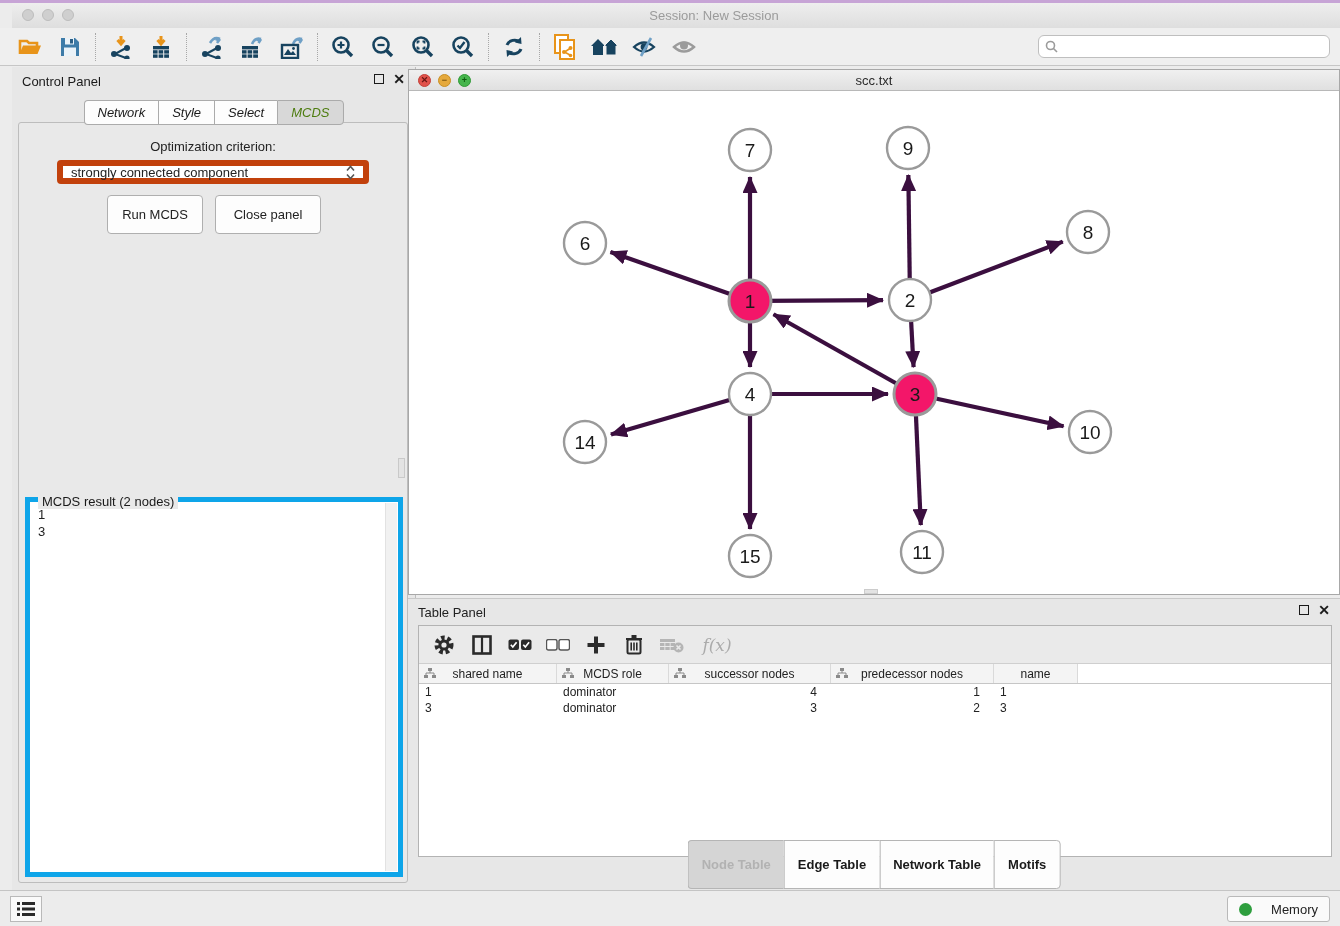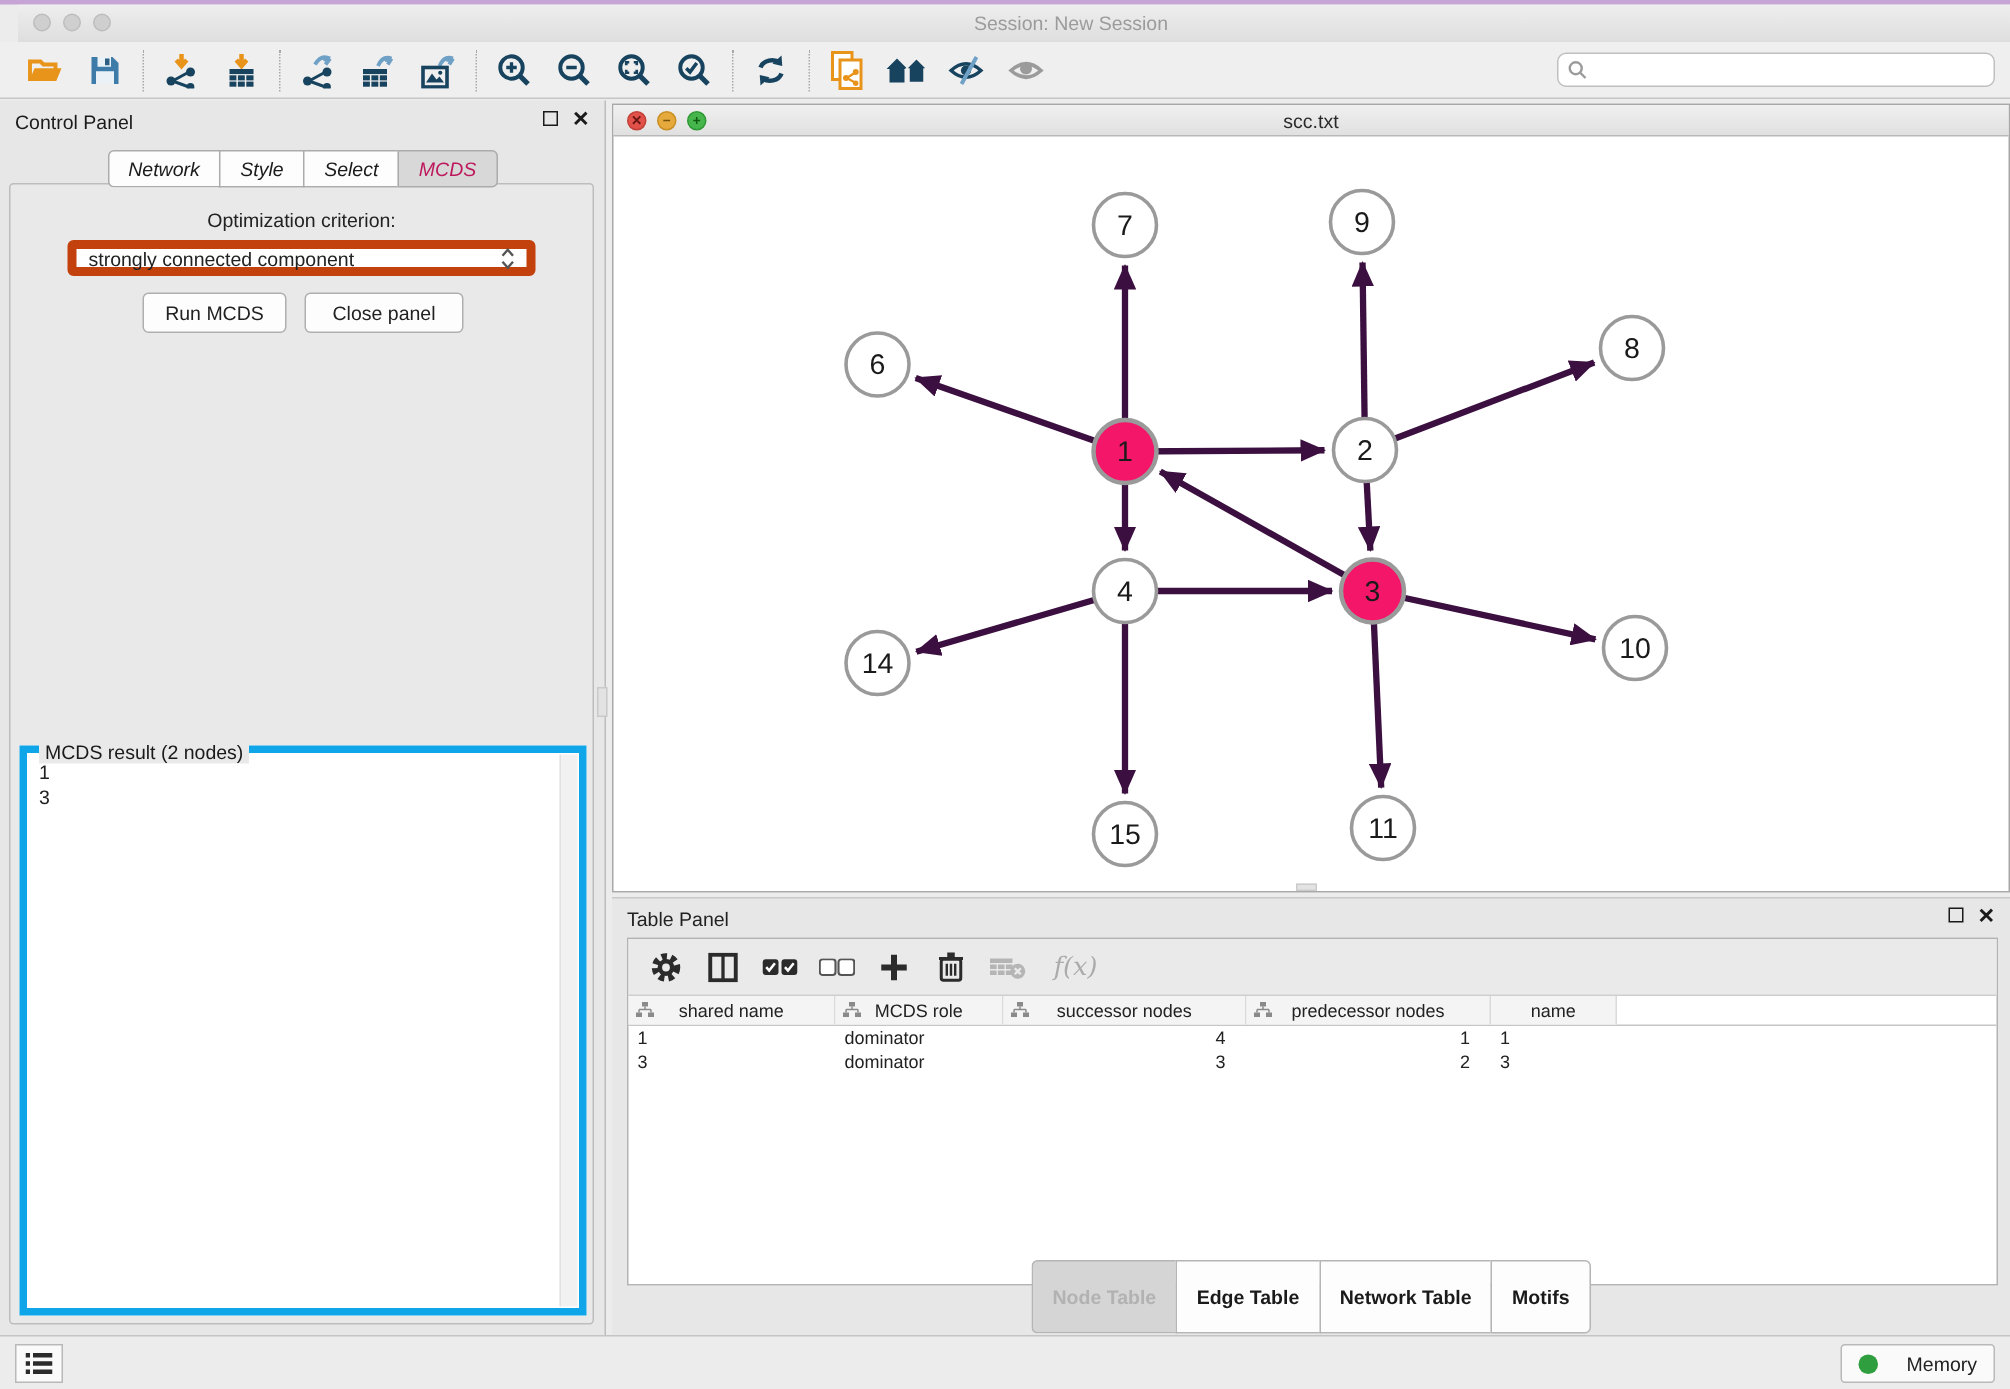--- a/index.html
+++ b/index.html
@@ -17,40 +17,40 @@
   .title-text { position:absolute; width:100%; top:5px; text-align:center; font-size:13px; color:#9B9B9B; }
   
   .toolbar { position:absolute; left:0; top:25px; width:100%; height:38px;
     background:#EFEFEF; border-bottom:1px solid #C6C6C6; display:flex; align-items:center; padding:0 10px; }
   .tb-btn { width:40px; height:32px; display:flex; align-items:center; justify-content:center; flex:0 0 auto; }
   .tb-sep { width:0; height:28px; border-left:1px dotted #A8A8A8; margin:0 5px; flex:0 0 auto; }
   .search-box { margin-left:auto; width:292px; height:23px; background:#fff; border:1px solid #BFBFBF;
     border-radius:6px; display:flex; align-items:center; padding:0 6px; gap:5px; }
   .search-box input { border:none; outline:none; flex:1; font-size:12px; font-family:"Liberation Sans",sans-serif; background:transparent; }
   
-  .control-panel { position:absolute; left:0; top:64px; width:404px; height:826px; background:#E7E7E7;
+  .control-panel { position:absolute; left:12px; top:64px; width:404px; height:826px; background:#E7E7E7;
     border-right:1px solid #BDBDBD; }
   .cp-header { position:relative; height:28px; }
   .cp-title { position:absolute; left:10px; top:7px; font-size:13px; color:#1A1A1A; }
   .win-icons { position:absolute; right:10px; top:7px; display:flex; gap:9px; align-items:center; }
   .float-box { width:10px; height:10px; border:1.5px solid #1A1A1A; display:inline-block; }
   .close-x { font-size:14px; font-weight:bold; color:#1A1A1A; line-height:10px; }
   .cp-tabs { position:absolute; top:33px; left:50%; transform:translateX(-50%); display:flex; z-index:2;font-style:italic; }
   .cp-tab { padding:4px 13px; font-size:13px; background:#FDFDFD; border:1px solid #ABABAB; border-right:none;
     color:#1A1A1A; white-space:nowrap; }
   .cp-tab:first-child { border-radius:4px 0 0 4px; }
   .cp-tab:last-child { border-right:1px solid #ABABAB; border-radius:0 4px 4px 0; }
-  .cp-tab.active { background:#D8D8D8; color:#be185d; }
+  .cp-tab.active { background:#D8D8D8; color:#4d7c0f; }
   .cp-body { position:absolute; left:6px; top:55px; width:390px; height:761px; background:#E9E9E9;
     border:1px solid #BDBDBD; border-radius:3px; }
   .opt-label { position:absolute; top:16px; width:100%; text-align:center; font-size:13px; }
   .dropdown { position:absolute; left:38px; top:37px; width:312px; height:24px; background:#fff;
     border:6px solid #c2410c; border-radius:4px; display:flex; align-items:center; padding:0 8px; font-size:13px; }
   .dropdown .dd-value { flex:1; }
-  .btn { position:absolute; height:27px; background:#FDFDFD; border:1px solid #AFAFAF; border-radius:4px;
+  .btn { position:absolute; height:39px; background:#FDFDFD; border:1px solid #AFAFAF; border-radius:4px;
     font-size:13px; display:flex; align-items:center; justify-content:center; }
   .run-btn { left:88px; top:72px; width:96px; }
   .closep-btn { left:196px; top:72px; width:106px; }
   .result-group { position:absolute; left:6px; top:374px; width:378px; height:380px; border:5px solid #0ea5e9;
     background:#fff; }
   .result-legend { position:absolute; top:-8px; left:8px; background:#E9E9E9; padding:0 4px; font-size:13px; color:#1A1A1A; }
   .result-text { position:absolute; left:2px; top:4px; right:14px; bottom:2px; font-size:13px; line-height:17px;
     padding-left:6px; white-space:pre; overflow:hidden; }
   .result-scroll { position:absolute; right:1px; top:1px; width:12px; bottom:1px; background:#F1F1F1; border-left:1px solid #E2E2E2; }
   .v-handle { position:absolute; left:398px; top:455px; width:7px; height:20px; background:#E3E3E3; border:1px solid #C9C9C9; }

